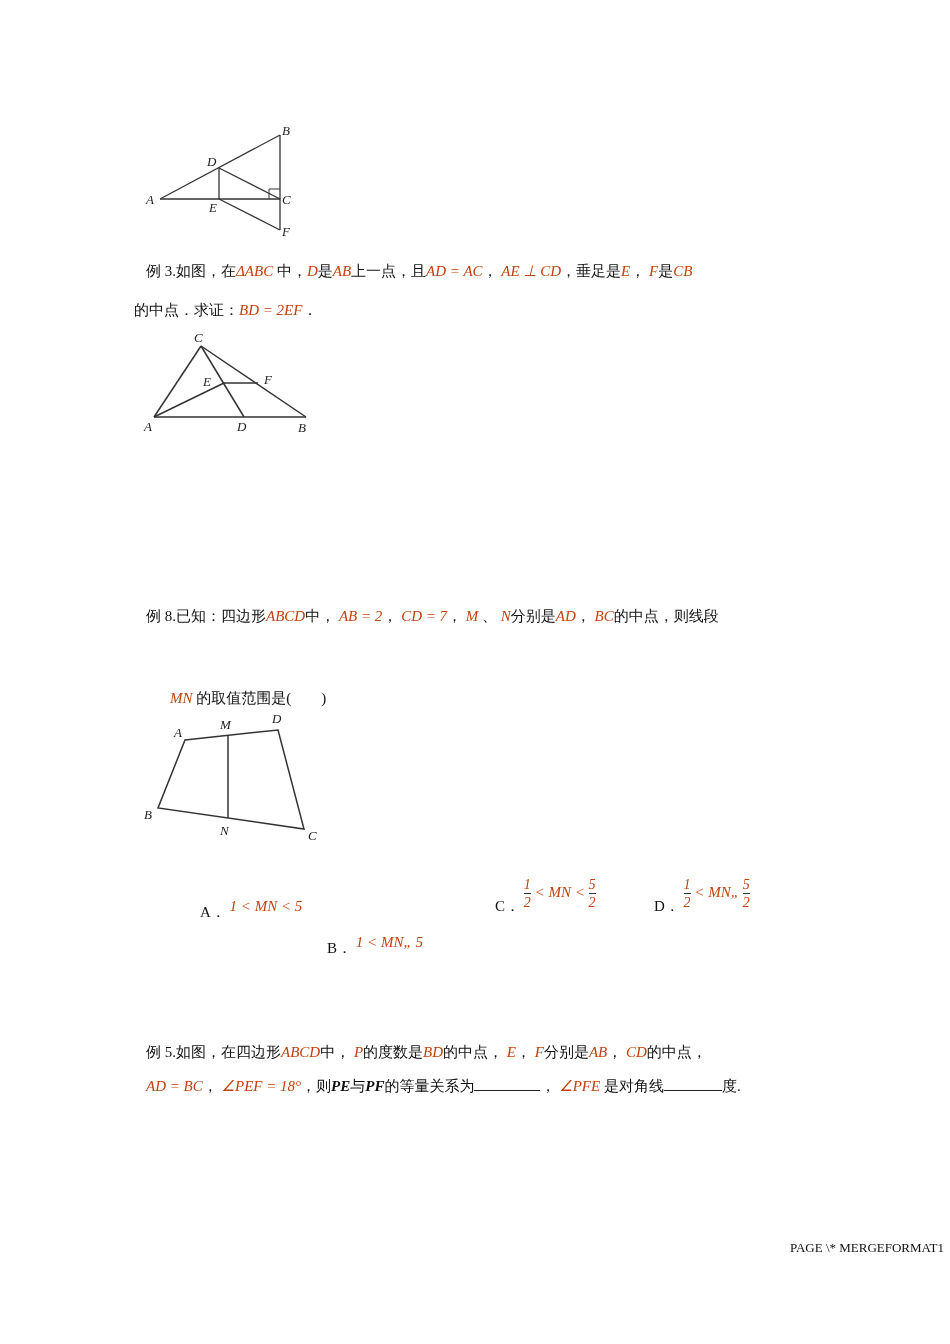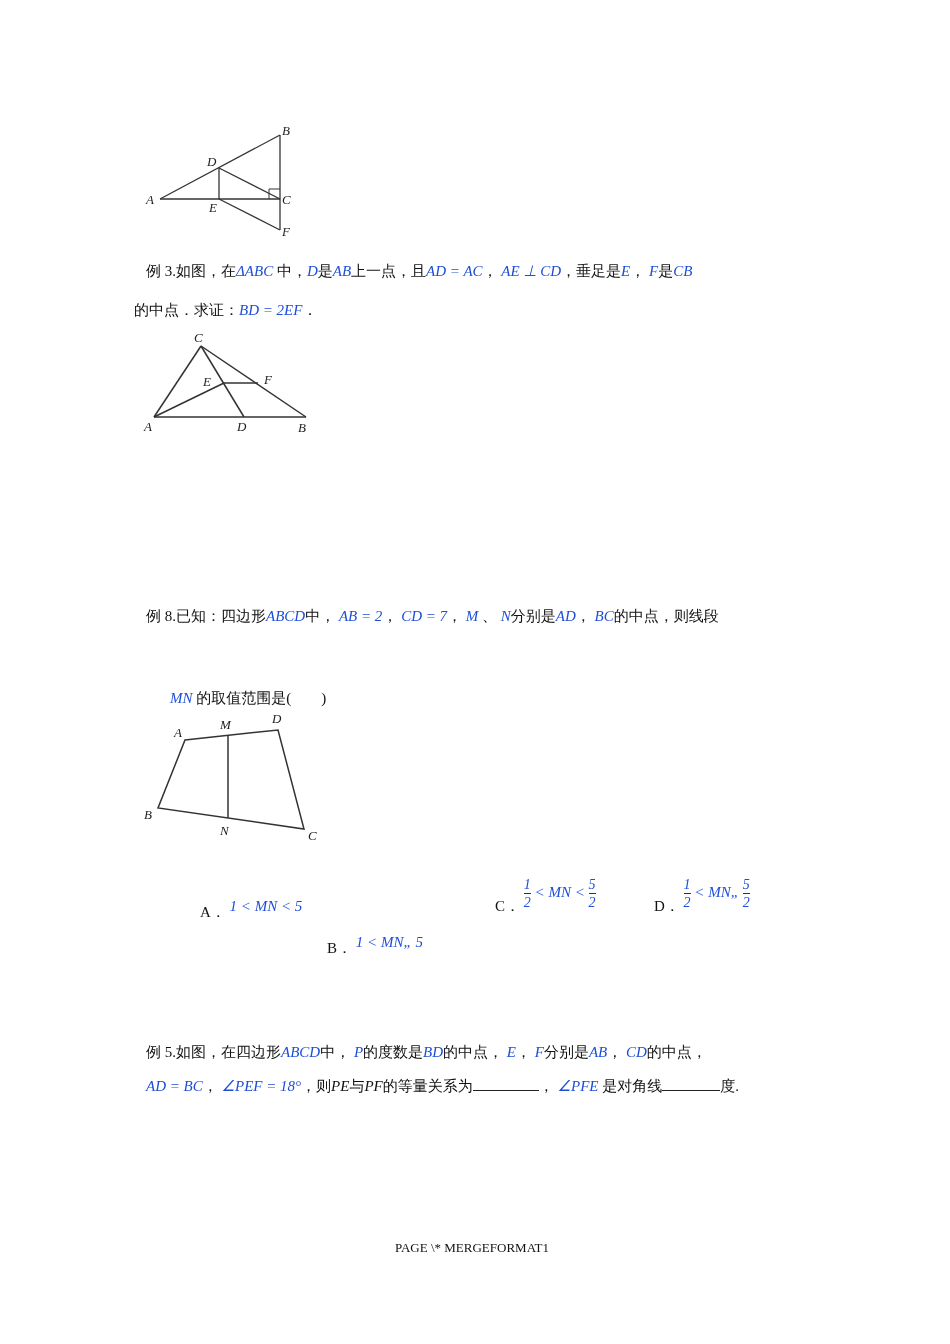--- a/index.html
+++ b/index.html
@@ -1,26 +1,26 @@
 <!DOCTYPE html>
 <html><head>
 <meta charset="utf-8">
 <style>
   html, body { margin: 0; padding: 0; background: #ffffff; }
   body { width: 950px; height: 1344px; position: relative; overflow: hidden;
          font-family: "Liberation Serif", "DejaVu Serif", serif; color: #111; }
   .abs { position: absolute; }
   .line { position: absolute; font-size: 15px; white-space: nowrap; line-height: 20px; }
-  .m { font-style: italic; font-family: "Liberation Serif", serif; color: #1d4ed8; }
-  .b { font-weight: normal; font-style: italic; }
+  .m { font-style: italic; font-family: "Liberation Serif", serif; color: #c2410c; }
+  .b { font-weight: bold; font-style: italic; }
   svg text { font-family: "Liberation Serif", serif; font-style: italic; font-size: 13px; fill: #222; }
   .frac { display: inline-block; vertical-align: middle; text-align: center; line-height: 17px; font-size: 14px; }
   .frac span { display: block; }
   .blank { display: inline-block; border-bottom: 1px solid #222; height: 14px; vertical-align: baseline; }
-  .footer { position: absolute; top: 1240px; left: 0; width: 944px; text-align: center; font-size: 13px; }
+  .footer { position: absolute; top: 1240px; left: 0; width: 944px; text-align: right; font-size: 13px; }
 </style>
 </head>
 <body>
 
 <svg class="abs" style="left:140px;top:120px;" width="170" height="120" viewBox="0 0 170 120">
   <g stroke="#333" stroke-width="1.3" fill="none">
     <line x1="20" y1="79" x2="140" y2="15"></line>
     <line x1="140" y1="15" x2="140" y2="110"></line>
     <line x1="20" y1="79" x2="140" y2="79"></line>
     <line x1="79" y1="48" x2="79" y2="79"></line>

